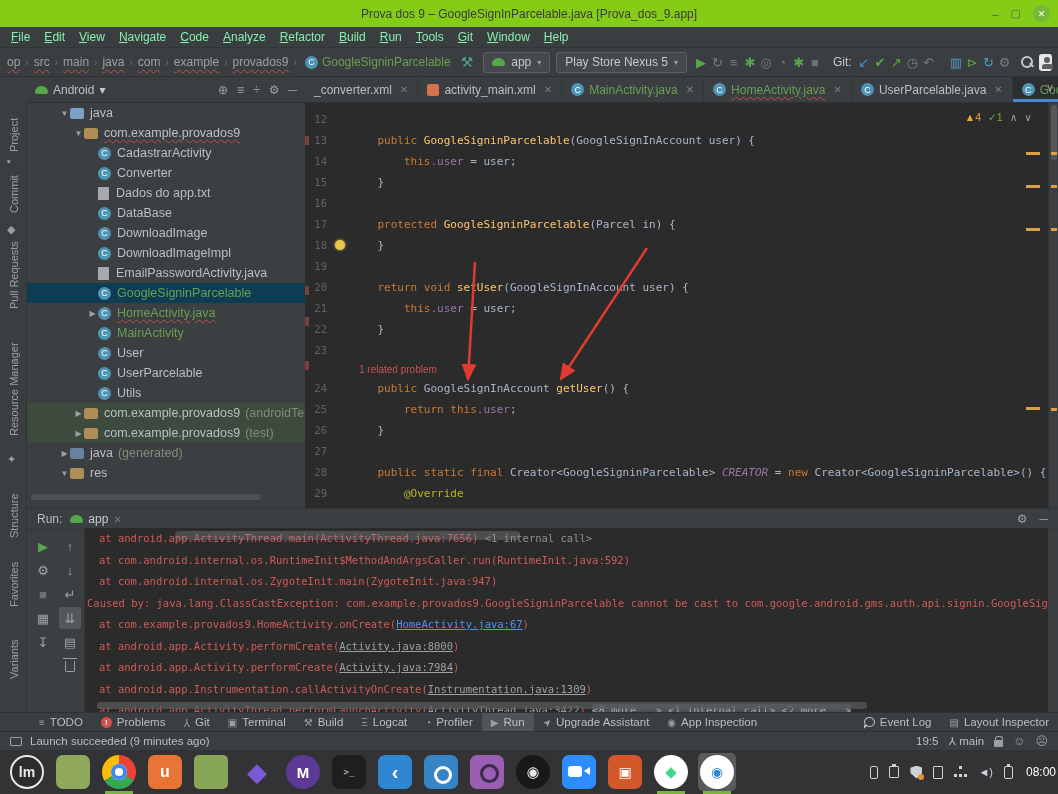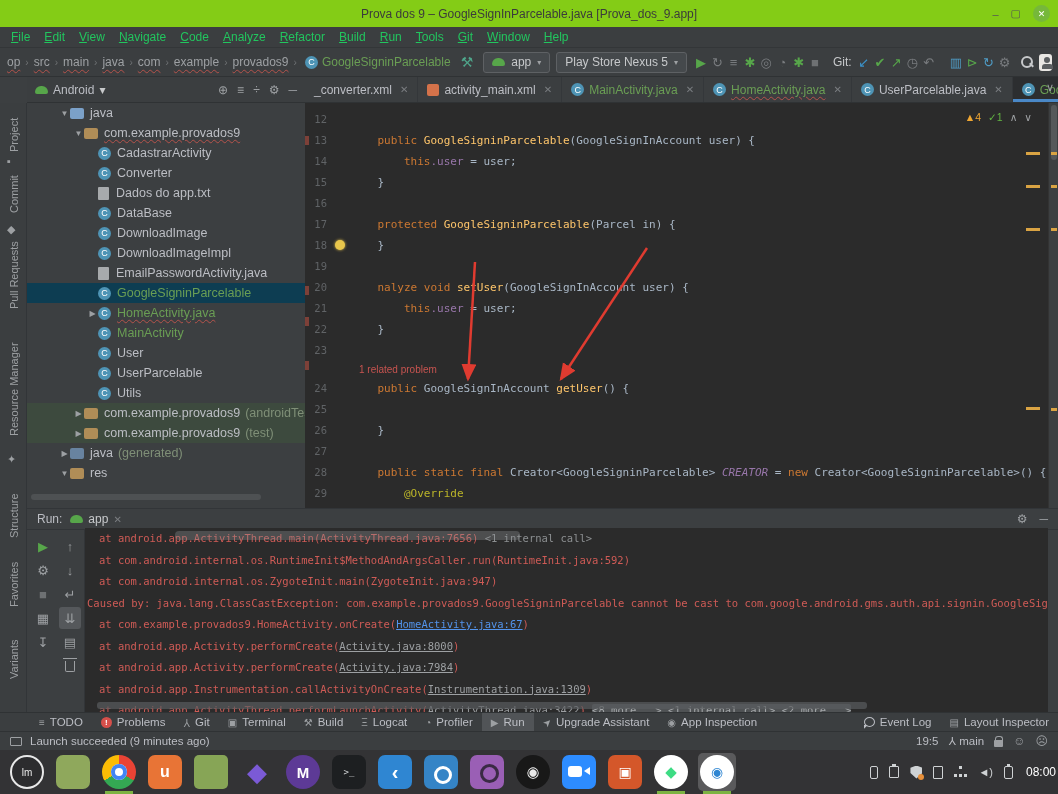--- a/index.html
+++ b/index.html
@@ -6,21 +6,21 @@
   body{background:#1e1e1e;font-family:"Liberation Sans",sans-serif}
   .screen{position:relative;width:1058px;height:794px;overflow:hidden;background:#3c3f41;font-size:12px;color:#bcbec4}
 
   
   .titlebar{position:absolute;top:0;left:0;right:0;height:27px;background:#84cc16;color:#3b3b3b;display:flex;align-items:center;justify-content:center;font-size:12px}
   .win-controls{position:absolute;right:8px;top:0;height:27px;display:flex;align-items:center;gap:12px;color:#555;font-size:11px}
   .close-btn{width:17px;height:17px;border-radius:50%;background:#76b83a;color:#fff;font-size:9px;display:flex;align-items:center;justify-content:center}
 
   
   .menubar{position:absolute;top:27px;left:0;right:0;height:21px;background:#3b3e40;display:flex;align-items:center;padding-left:4px;border-bottom:1px solid #333638}
-  .menu-item{padding:1px 7px;color:#22c55e}
+  .menu-item{padding:1px 7px;color:#86efac}
   .menu-item u{text-decoration:underline}
 
   
   .toolbar{position:absolute;top:48px;left:0;right:0;height:29px;background:#3b3e40;display:flex;align-items:center;padding:0 6px;border-bottom:1px solid #2f3234;white-space:nowrap}
   .crumb{color:#9da0a3;padding:0 1px}
   .crumb-sep{color:#6e7173;margin:0 4px;font-size:10px}
   .sq{text-decoration:underline wavy #b5524b 1px;text-underline-offset:3px}
   .wsq{text-decoration:underline wavy #b5524b 1px;text-underline-offset:2px}
   .crumb-class{color:#6a9e54;display:inline-flex;align-items:center;gap:4px;margin-left:4px}
   .cicon{width:13px;height:13px;border-radius:50%;background:#4e94b5;color:#fff;font-size:9px;display:inline-flex;align-items:center;justify-content:center;flex:none}
@@ -120,21 +120,21 @@
   .ico-lock{width:9px;height:7px;background:#9da0a3;border-radius:1px;position:relative;margin-top:4px}
   .ico-lock::before{content:'';position:absolute;left:1px;top:-4px;width:6px;height:4px;border:1.5px solid #9da0a3;border-bottom:none;border-radius:3px 3px 0 0}
   .face{color:#9da0a3;font-size:12px}
 
   
   .taskbar{position:absolute;left:0;top:750px;right:0;height:44px;background:#333335;display:flex;align-items:center;padding-left:8px;gap:8px}
   .tb-slot{position:relative;width:38px;height:38px;display:flex;align-items:center;justify-content:center;border-radius:5px;flex:none}
   .tb-slot.active{background:#5a5a5c}
   .tb-app{width:34px;height:34px;border-radius:7px;display:flex;align-items:center;justify-content:center;position:relative}
   .tb-slot.running::after{content:'';position:absolute;bottom:-3px;left:5px;right:5px;height:3px;background:#7cb342}
-  .a-mint{background:#2c2c2e;border-radius:50%;border:2px solid #e8e8e8;color:#e8e8e8;font-size:10px;font-weight:normal}
+  .a-mint{background:#2c2c2e;border-radius:50%;border:2px solid #e8e8e8;color:#e8e8e8;font-size:14px;font-weight:bold}
   .a-green{background:#8fa85c}
   .a-chrome{background:conic-gradient(#ea4335 0 120deg,#34a853 0 240deg,#fbbc05 0 360deg);border-radius:50%;position:relative}
   .a-chrome::after{content:'';position:absolute;inset:9px;border-radius:50%;background:#fff;box-shadow:inset 0 0 0 4px #4285f4}
   .a-uget{background:#e87436;color:#fff;font-weight:bold;font-size:16px}
   .a-files{background:#87a556;border-radius:5px}
   .a-diamond{background:transparent;color:#7b5ad6;font-size:26px}
   .a-mapp{background:#5d3a96;border-radius:50%;color:#fff;font-weight:bold;font-size:15px}
   .a-term{background:#1d1f21;color:#cfd2d4;font-size:9px;font-family:"DejaVu Sans Mono",monospace;border-radius:8px}
   .a-vscode{background:#2f86d2;color:#fff;font-size:20px;font-weight:bold}
   .a-cam{background:#3584c6;position:relative}
@@ -409,27 +409,27 @@
   <div class="editor" id="editor">
 
   <div class="eline"><span class="lnum">12</span><span class="fold"></span><span class="code"></span></div>
       <div class="eline"><span class="lnum">13</span><span class="fold"></span><span class="code"><span class="k">    public </span><span class="m">GoogleSigninParcelable</span><span class="p">(GoogleSignInAccount user) {</span></span></div>
       <div class="eline"><span class="lnum">14</span><span class="fold"></span><span class="code"><span class="p">        </span><span class="k">this</span><span class="f">.user</span><span class="p"> = user;</span></span></div>
       <div class="eline"><span class="lnum">15</span><span class="fold"></span><span class="code"><span class="p">    }</span></span></div>
       <div class="eline"><span class="lnum">16</span><span class="fold"></span><span class="code"></span></div>
       <div class="eline"><span class="lnum">17</span><span class="fold"></span><span class="code"><span class="k">    protected </span><span class="m">GoogleSigninParcelable</span><span class="p">(Parcel in) {</span></span></div>
       <div class="eline"><span class="lnum">18</span><span class="fold"><span class="bulb"></span></span><span class="code"><span class="p">    }</span></span></div>
       <div class="eline"><span class="lnum">19</span><span class="fold"></span><span class="code"></span></div>
-      <div class="eline"><span class="lnum">20</span><span class="fold"></span><span class="code"><span class="k">    nalyze void </span><span class="m">setUser</span><span class="p">(GoogleSignInAccount user) {</span></span></div>
+      <div class="eline"><span class="lnum">20</span><span class="fold"></span><span class="code"><span class="k">    return void </span><span class="m">setUser</span><span class="p">(GoogleSignInAccount user) {</span></span></div>
       <div class="eline"><span class="lnum">21</span><span class="fold"></span><span class="code"><span class="p">        </span><span class="k">this</span><span class="f">.user</span><span class="p"> = user;</span></span></div>
       <div class="eline"><span class="lnum">22</span><span class="fold"></span><span class="code"><span class="p">    }</span></span></div>
       <div class="eline"><span class="lnum">23</span><span class="fold"></span><span class="code"></span></div>
       <div class="inlay">1 related problem</div>
       <div class="eline"><span class="lnum">24</span><span class="fold"></span><span class="code"><span class="k">    public </span><span class="p">GoogleSignInAccount </span><span class="m">getUser</span><span class="p">() {</span></span></div>
-      <div class="eline"><span class="lnum">25</span><span class="fold"></span></div>
+      <div class="eline"><span class="lnum">25</span><span class="fold"></span><span class="code"><span class="p">        </span><span class="k">return this</span><span class="f">.user</span><span class="p">;</span></span></div>
       <div class="eline"><span class="lnum">26</span><span class="fold"></span><span class="code"><span class="p">    }</span></span></div>
       <div class="eline"><span class="lnum">27</span><span class="fold"></span><span class="code"></span></div>
       <div class="eline"><span class="lnum">28</span><span class="fold"></span><span class="code"><span class="k">    public static final </span><span class="p">Creator&lt;GoogleSigninParcelable&gt; </span><span class="cst">CREATOR</span><span class="p"> = </span><span class="k">new </span><span class="p">Creator&lt;GoogleSigninParcelable&gt;() {</span></span></div>
       <div class="eline"><span class="lnum">29</span><span class="fold"></span><span class="code"><span class="p">        </span><span class="ann">@Override</span></span></div>
       <span class="chg" style="top: 33px;"></span>
       <span class="chg" style="top: 183px;"></span>
       <span class="chg" style="top: 214px;"></span>
       <span class="chg" style="top: 258px;"></span>
       <span class="emark" style="top: 49px;"></span>
       <span class="emark" style="top: 82px;"></span>

